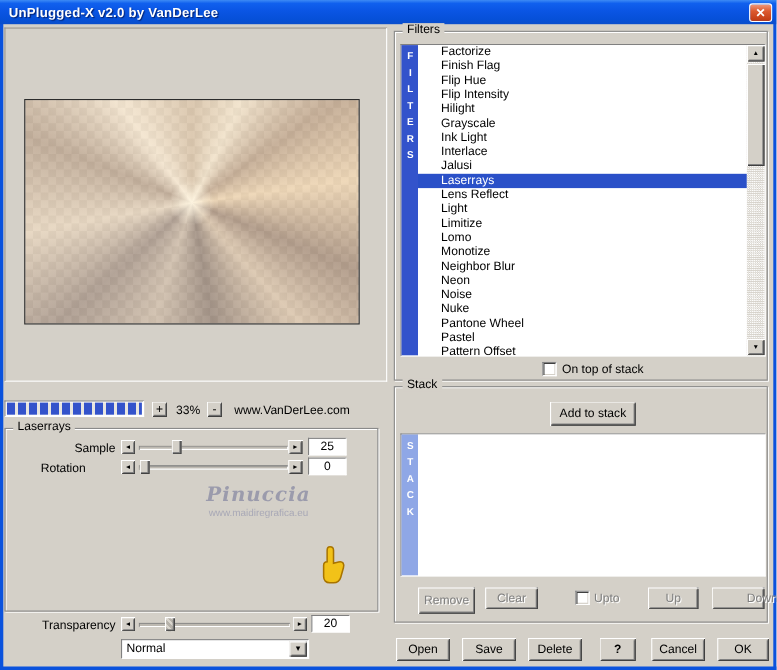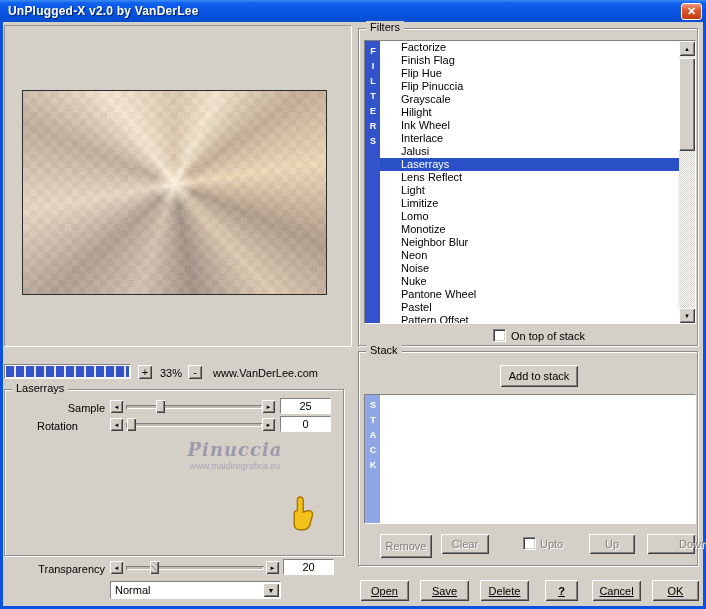--- a/index.html
+++ b/index.html
@@ -52,21 +52,21 @@
   }
   .thumb {
     position:absolute; width:9px; height:13px; background:#d4d0c8;
     box-shadow: inset 1px 1px 0 #ffffff, inset -1px -1px 0 #404040, inset -2px -2px 0 #808080;
   }
   .thumb.hatch {
     background: repeating-linear-gradient(45deg,#d9d5cd 0 2px,#b6b2aa 2px 4px);
   }
   .arrbtn { width:13px; height:13px; font-size:6px; }
   .valuebox {
-    position:absolute; width:51px; height:16px; font-size:11px;
+    position:absolute; width:35px; height:16px; font-size:11px;
     display:flex; align-items:center; justify-content:center;
   }
   .checkbox { position:absolute; width:13px; height:13px; background:#fff;
     border:1px solid; border-color:#808080 #ffffff #ffffff #808080;
     box-shadow: inset 1px 1px 0 #404040, inset -1px -1px 0 #d4d0c8; cursor:pointer; }
 
   
   .preview-panel {
     position:absolute; left:4px; top:25px; width:348px; height:322px;
     border:1px solid; border-color:#9a968e #ffffff #ffffff #9a968e; background:#d4d0c8;
@@ -126,21 +126,21 @@
   .sb-up { top:0; }
   .sb-down { bottom:0; }
   .sb-thumb { position:absolute; left:0; top:17px; width:16px; height:93px; background:#d4d0c8;
     box-shadow: inset 1px 1px 0 #ffffff, inset -1px -1px 0 #404040, inset -2px -2px 0 #808080; }
 
   
   .stackbox { position:absolute; left:364px; top:394px; width:332px; height:130px; display:flex; }
   .stack-list { flex:1 1 auto; background:#fff; }
 
   
-  .fbtn { top:580px; width:49px; height:21px;text-decoration:underline; }
+  .fbtn { top:580px; width:49px; height:21px; }
 </style>
 </head>
 <body>
 
 <div id="win">
 
   <div class="titlebar">
     <span class="title-text">UnPlugged-X v2.0 by VanDerLee</span>
     <div class="close-btn">
       <span>✕</span>
@@ -202,24 +202,24 @@
   <div class="group" style="left:358px; top:28px; width:340px; height:318px;">
     <span class="legend">Filters</span>
   </div>
 
   <div class="listbox inset1">
     <div class="vbar vbar-f">FILTERS</div>
     <div class="list">
       <div class="row">Factorize</div>
       <div class="row">Finish Flag</div>
       <div class="row">Flip Hue</div>
-      <div class="row">Flip Pinuccia</div>
+      <div class="row">Flip Intensity</div>
+      <div class="row">Hilight</div>
       <div class="row">Grayscale</div>
-      <div class="row">Hilight</div>
-      <div class="row">Ink Wheel</div>
+      <div class="row">Ink Light</div>
       <div class="row">Interlace</div>
       <div class="row">Jalusi</div>
       <div class="row selected">Laserrays</div>
       <div class="row">Lens Reflect</div>
       <div class="row">Light</div>
       <div class="row">Limitize</div>
       <div class="row">Lomo</div>
       <div class="row">Monotize</div>
       <div class="row">Neighbor Blur</div>
       <div class="row">Neon</div>

